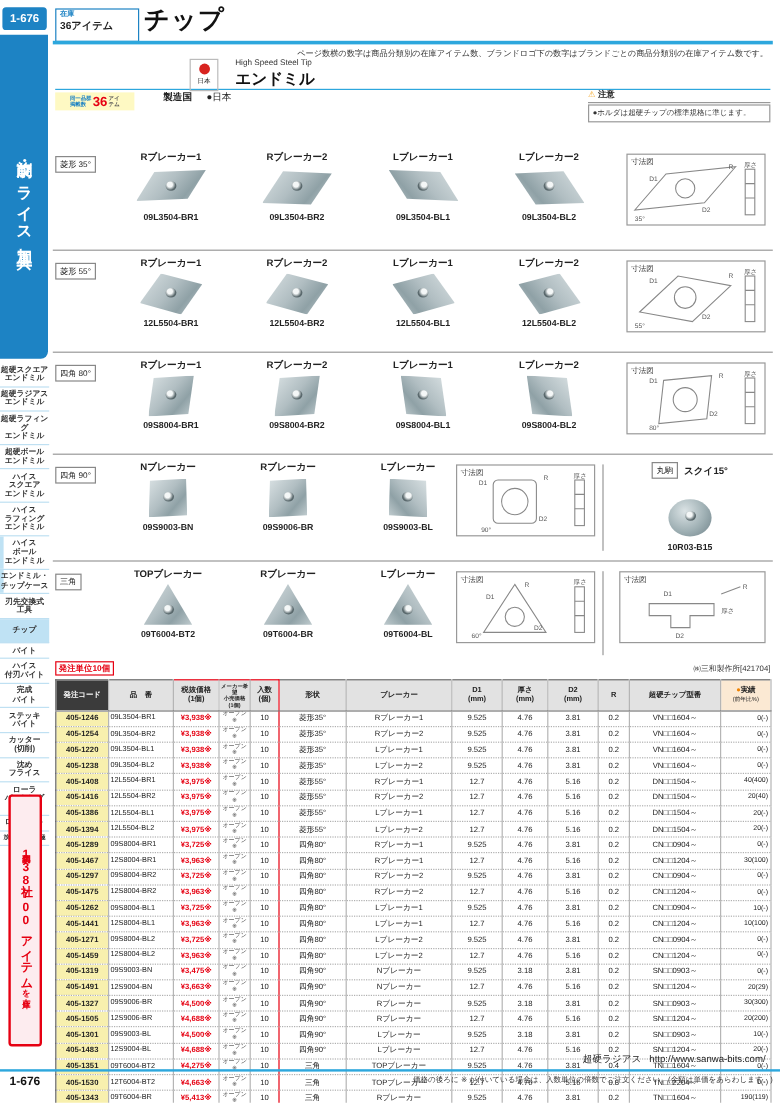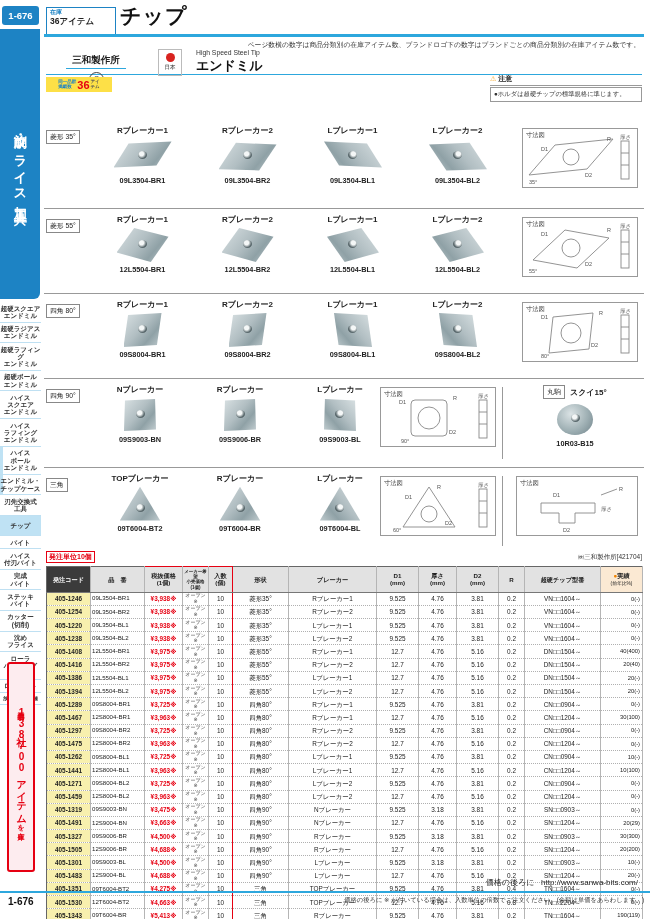--- a/index.html
+++ b/index.html
@@ -33,21 +33,21 @@
   .hnote{position:absolute;right:4px;top:40px;font-size:6.8px;color:#333;}
   .brandrow{position:absolute;left:2px;top:49px;width:596px;height:25px;border-bottom:1px solid #2da7dd;}
   .brand{position:absolute;left:0;top:0;width:100px;text-align:center;}
   .brandname{font-size:9.5px;font-weight:bold;border-bottom:1px solid #2da7dd;display:inline-block;padding:0 6px 1px;}
   .slogo{display:inline-block;width:13px;height:13px;border:1px solid #444;border-radius:50%;
          font-family:"Liberation Serif","DejaVu Serif",serif;font-size:10px;line-height:13px;font-style:italic;}
   .flag{position:absolute;left:112px;top:0;width:22px;height:25px;border:1px solid #bbb;text-align:center;font-size:5.5px;}
   .flag .dot{display:block;width:9px;height:9px;border-radius:50%;background:#d8231f;margin:3px auto 2px;}
   .suben{position:absolute;left:150px;top:0;font-size:6.8px;color:#333;}
   .subjp{position:absolute;left:150px;top:8px;font-size:13px;font-weight:bold;color:#111;}
-  .series{position:absolute;left:2px;top:77px;width:66px;height:15px;background:#fde047;display:flex;
+  .series{position:absolute;left:2px;top:77px;width:66px;height:15px;background:#fef9c3;display:flex;
           align-items:center;justify-content:center;gap:1px;}
   .series .lbl{font-size:4.5px;color:#1d83c4;font-weight:bold;white-space:pre-line;line-height:1.1;}
   .series .num{font-size:11px;font-weight:bold;color:#e60012;}
   .specs{position:absolute;left:92px;top:76px;width:380px;}
   .specline{font-size:8px;line-height:1.32;display:flex;}
   .specline .sl{font-weight:bold;width:36px;flex:none;}
   .caution{position:absolute;right:2px;top:74px;width:152px;}
   .caution .ct{font-size:7px;font-weight:bold;border-bottom:1px solid #999;padding-bottom:1px;}
   .caution .ct .warn{color:#f5a623;}
   .caution .cb{border:1px solid #999;font-size:6.3px;padding:2px 3px;margin-top:1px;color:#333;}
@@ -78,21 +78,21 @@
   .chip.rnd{width:36px;height:31px;border-radius:50%;
         background:radial-gradient(circle at 38% 32%,#dbe3e5,#9fb0b4 55%,#6e8188 100%);}
   .dimb{position:absolute;top:8px;right:6px;width:114px;height:58px;border:1px solid #999;background:#fff;}
   .dimb .dl{position:absolute;left:3px;top:2px;font-size:6.3px;color:#333;}
   .dimb svg{position:absolute;left:0;top:4px;}
   .dimb svg text{font-size:5.5px;fill:#555;}
   .dimb svg .shape{fill:none;stroke:#888;stroke-width:0.9;}
   .sec .dimb.mid{right:auto;left:336px;}
   .vdiv{position:absolute;top:8px;bottom:8px;left:458px;width:1px;background:#999;}
   .extra{position:absolute;left:468px;top:6px;width:126px;text-align:center;}
-  .exhead{display:flex;align-items:center;justify-content:center;gap:5px;margin-bottom:0;}
+  .exhead{display:flex;align-items:center;justify-content:center;gap:5px;margin-bottom:12px;}
   .exname{font-size:8px;font-weight:bold;}
   
   .ordrow{position:absolute;left:2px;top:551px;width:596px;height:12px;}
   .ordnote{position:absolute;left:0;top:0;border:1px solid #e60012;color:#e60012;font-size:7px;font-weight:bold;padding:0 2px;}
   .maker{position:absolute;right:0;top:2px;font-size:6.5px;color:#333;}
   table{position:absolute;left:2px;top:566px;width:596px;border-collapse:collapse;table-layout:fixed;
         border:1px solid #666;}
   th,td{border-right:1px solid #b5b5b5;overflow:hidden;}
   thead th{background:#e2e2e2;font-size:6.2px;line-height:1.15;font-weight:bold;white-space:pre-line;
         border-bottom:1px solid #777;padding:2px 0;color:#222;}
@@ -176,42 +176,42 @@
 <div class="main">
   <div class="hstock">
     <span>在庫</span><br>
     <span class="cnt">36アイテム</span>
   </div>
   <h1 class="htitle" style="margin:0;">チップ</h1>
   <div class="hline"></div>
   <div class="hnote">ページ数横の数字は商品分類別の在庫アイテム数、ブランドロゴ下の数字はブランドごとの商品分類別の在庫アイテム数です。</div>
 
   <div class="brandrow">
-    <div class="brand">
-      <span class="brandname">三和製作所</span><br>
-      <span class="slogo">S</span>
-    </div>
     <div class="flag">
       <span class="dot"></span>
       <span>日本</span>
     </div>
     <div class="suben">High Speed Steel Tip</div>
     <div class="subjp">エンドミル</div>
   </div>
 
   <div class="series">
     <span class="lbl">同一品群
 掲載数</span>
     <span class="num">36</span>
     <span class="lbl" style="color:#555">アイ
 テム</span>
   </div>
 
   <div class="specs">
 
+      <div class="specline">
+      <span class="sl">製造国</span>
+      <span>●日本</span>
+    </div>
     </div>
 
   <div class="caution">
     <div class="ct"><span class="warn">⚠</span> <span>注意</span></div>
     <div class="cb">●ホルダは超硬チップの標準規格に準じます。</div>
   </div>
 
   <div class="sections">
 
     <div class="sec" style="height:88px;">
@@ -931,19 +931,19 @@
         <td>4.76</td>
         <td>3.81</td>
         <td>0.2</td>
         <td>TN□□1604～</td>
         <td>190(119)</td>
       </tr>
       </tbody>
   </table>
 
   <div class="homepage">
-    <span>価格の後ろに</span>&nbsp;&nbsp;
+    <span>超硬ラジアス</span>&nbsp;&nbsp;
     <a href="#">http://www.sanwa-bits.com/</a>
   </div>
 </div>
 
 <div class="botline"></div>
 <div class="botnote">価格の後ろに ※ が付いている場合は、入数単位の倍数でご注文ください。(金額は単価をあらわします。)</div>
 
 </body></html>

